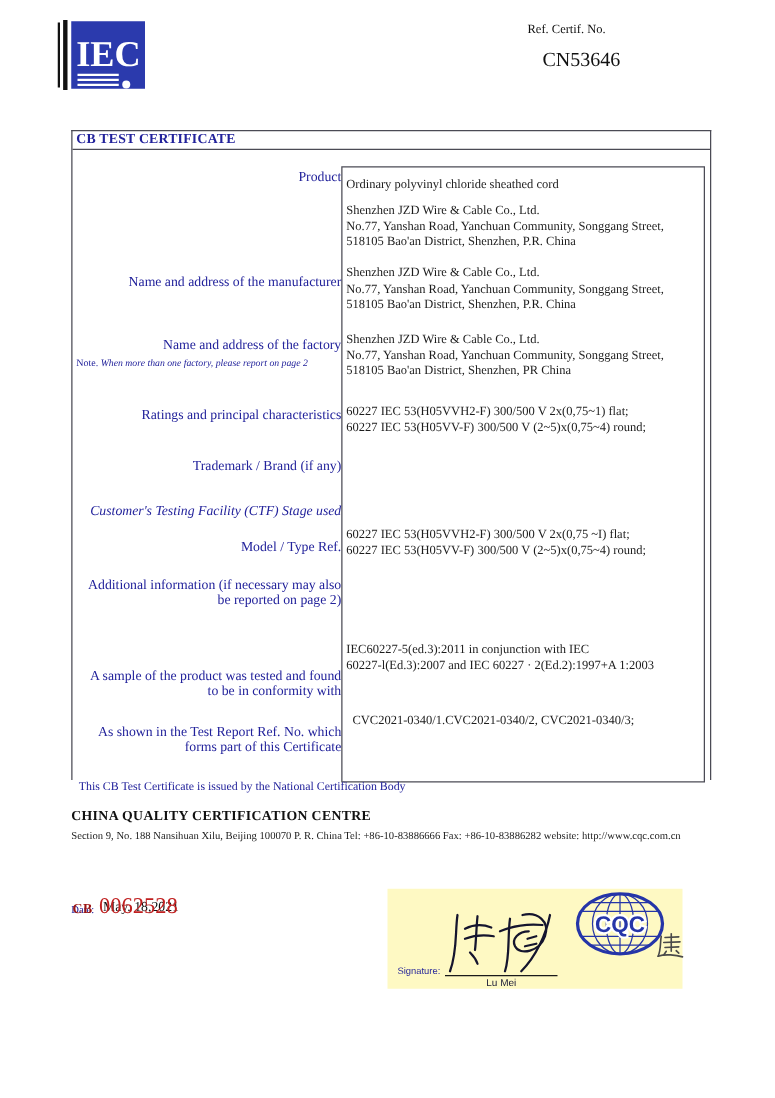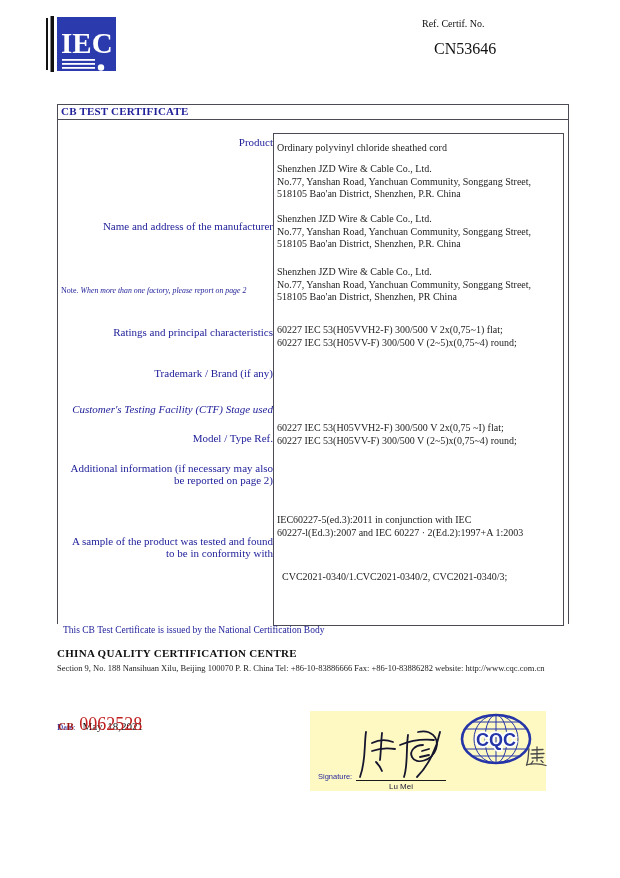--- a/index.html
+++ b/index.html
@@ -92,20 +92,21 @@
 
     <div class="abs fvalue val-applicant">Shenzhen JZD Wire &amp; Cable Co., Ltd.
 No.77, Yanshan Road, Yanchuan Community, Songgang Street,
 518105 Bao'an District, Shenzhen, P.R. China</div>
 
     <div class="abs flabel lbl-manufacturer">Name and address of the manufacturer</div>
     <div class="abs fvalue val-manufacturer">Shenzhen JZD Wire &amp; Cable Co., Ltd.
 No.77, Yanshan Road, Yanchuan Community, Songgang Street,
 518105 Bao'an District, Shenzhen, P.R. China</div>
 
+    <div class="abs flabel lbl-factory">Name and address of the factory</div>
     <div class="abs fnote note-factory">
       <span>Note.</span>
       <span class="it">When more than one factory, please report on page 2</span>
     </div>
     <div class="abs fvalue val-factory">Shenzhen JZD Wire &amp; Cable Co., Ltd.
 No.77, Yanshan Road, Yanchuan Community, Songgang Street,
 518105 Bao'an District, Shenzhen, PR China</div>
 
     <div class="abs flabel lbl-ratings">Ratings and principal characteristics</div>
     <div class="abs fvalue val-ratings">60227 IEC 53(H05VVH2-F) 300/500 V 2x(0,75~1) flat;
@@ -118,20 +119,21 @@
     <div class="abs flabel lbl-model">Model / Type Ref.</div>
     <div class="abs fvalue val-model">60227 IEC 53(H05VVH2-F) 300/500 V 2x(0,75 ~I) flat;
 60227 IEC 53(H05VV-F) 300/500 V (2~5)x(0,75~4) round;</div>
 
     <div class="abs flabel lbl-additional">Additional information (if necessary may also be reported on page 2)</div>
 
     <div class="abs flabel lbl-conformity">A sample of the product was tested and found to be in conformity with</div>
     <div class="abs fvalue val-conformity">IEC60227-5(ed.3):2011 in conjunction with IEC
 60227-l(Ed.3):2007 and IEC 60227 · 2(Ed.2):1997+A 1:2003</div>
 
+    <div class="abs flabel lbl-report">As shown in the Test Report Ref. No. which forms part of this Certificate</div>
     <div class="abs fvalue val-report">CVC2021-0340/1.CVC2021-0340/2, CVC2021-0340/3;</div>
   </div>
 
   <div class="abs issued-line">This CB Test Certificate is issued by the National Certification Body</div>
   <div class="abs ncb-name">CHINA QUALITY CERTIFICATION CENTRE</div>
   <div class="abs ncb-address">Section 9, No. 188 Nansihuan Xilu, Beijing 100070 P. R. China Tel: +86-10-83886666 Fax: +86-10-83886282 website: http://www.cqc.com.cn</div>
 
   <div class="abs date-row">
     <span class="date-label">Date:</span>
     <span class="date-value">May. 18,2021</span>

